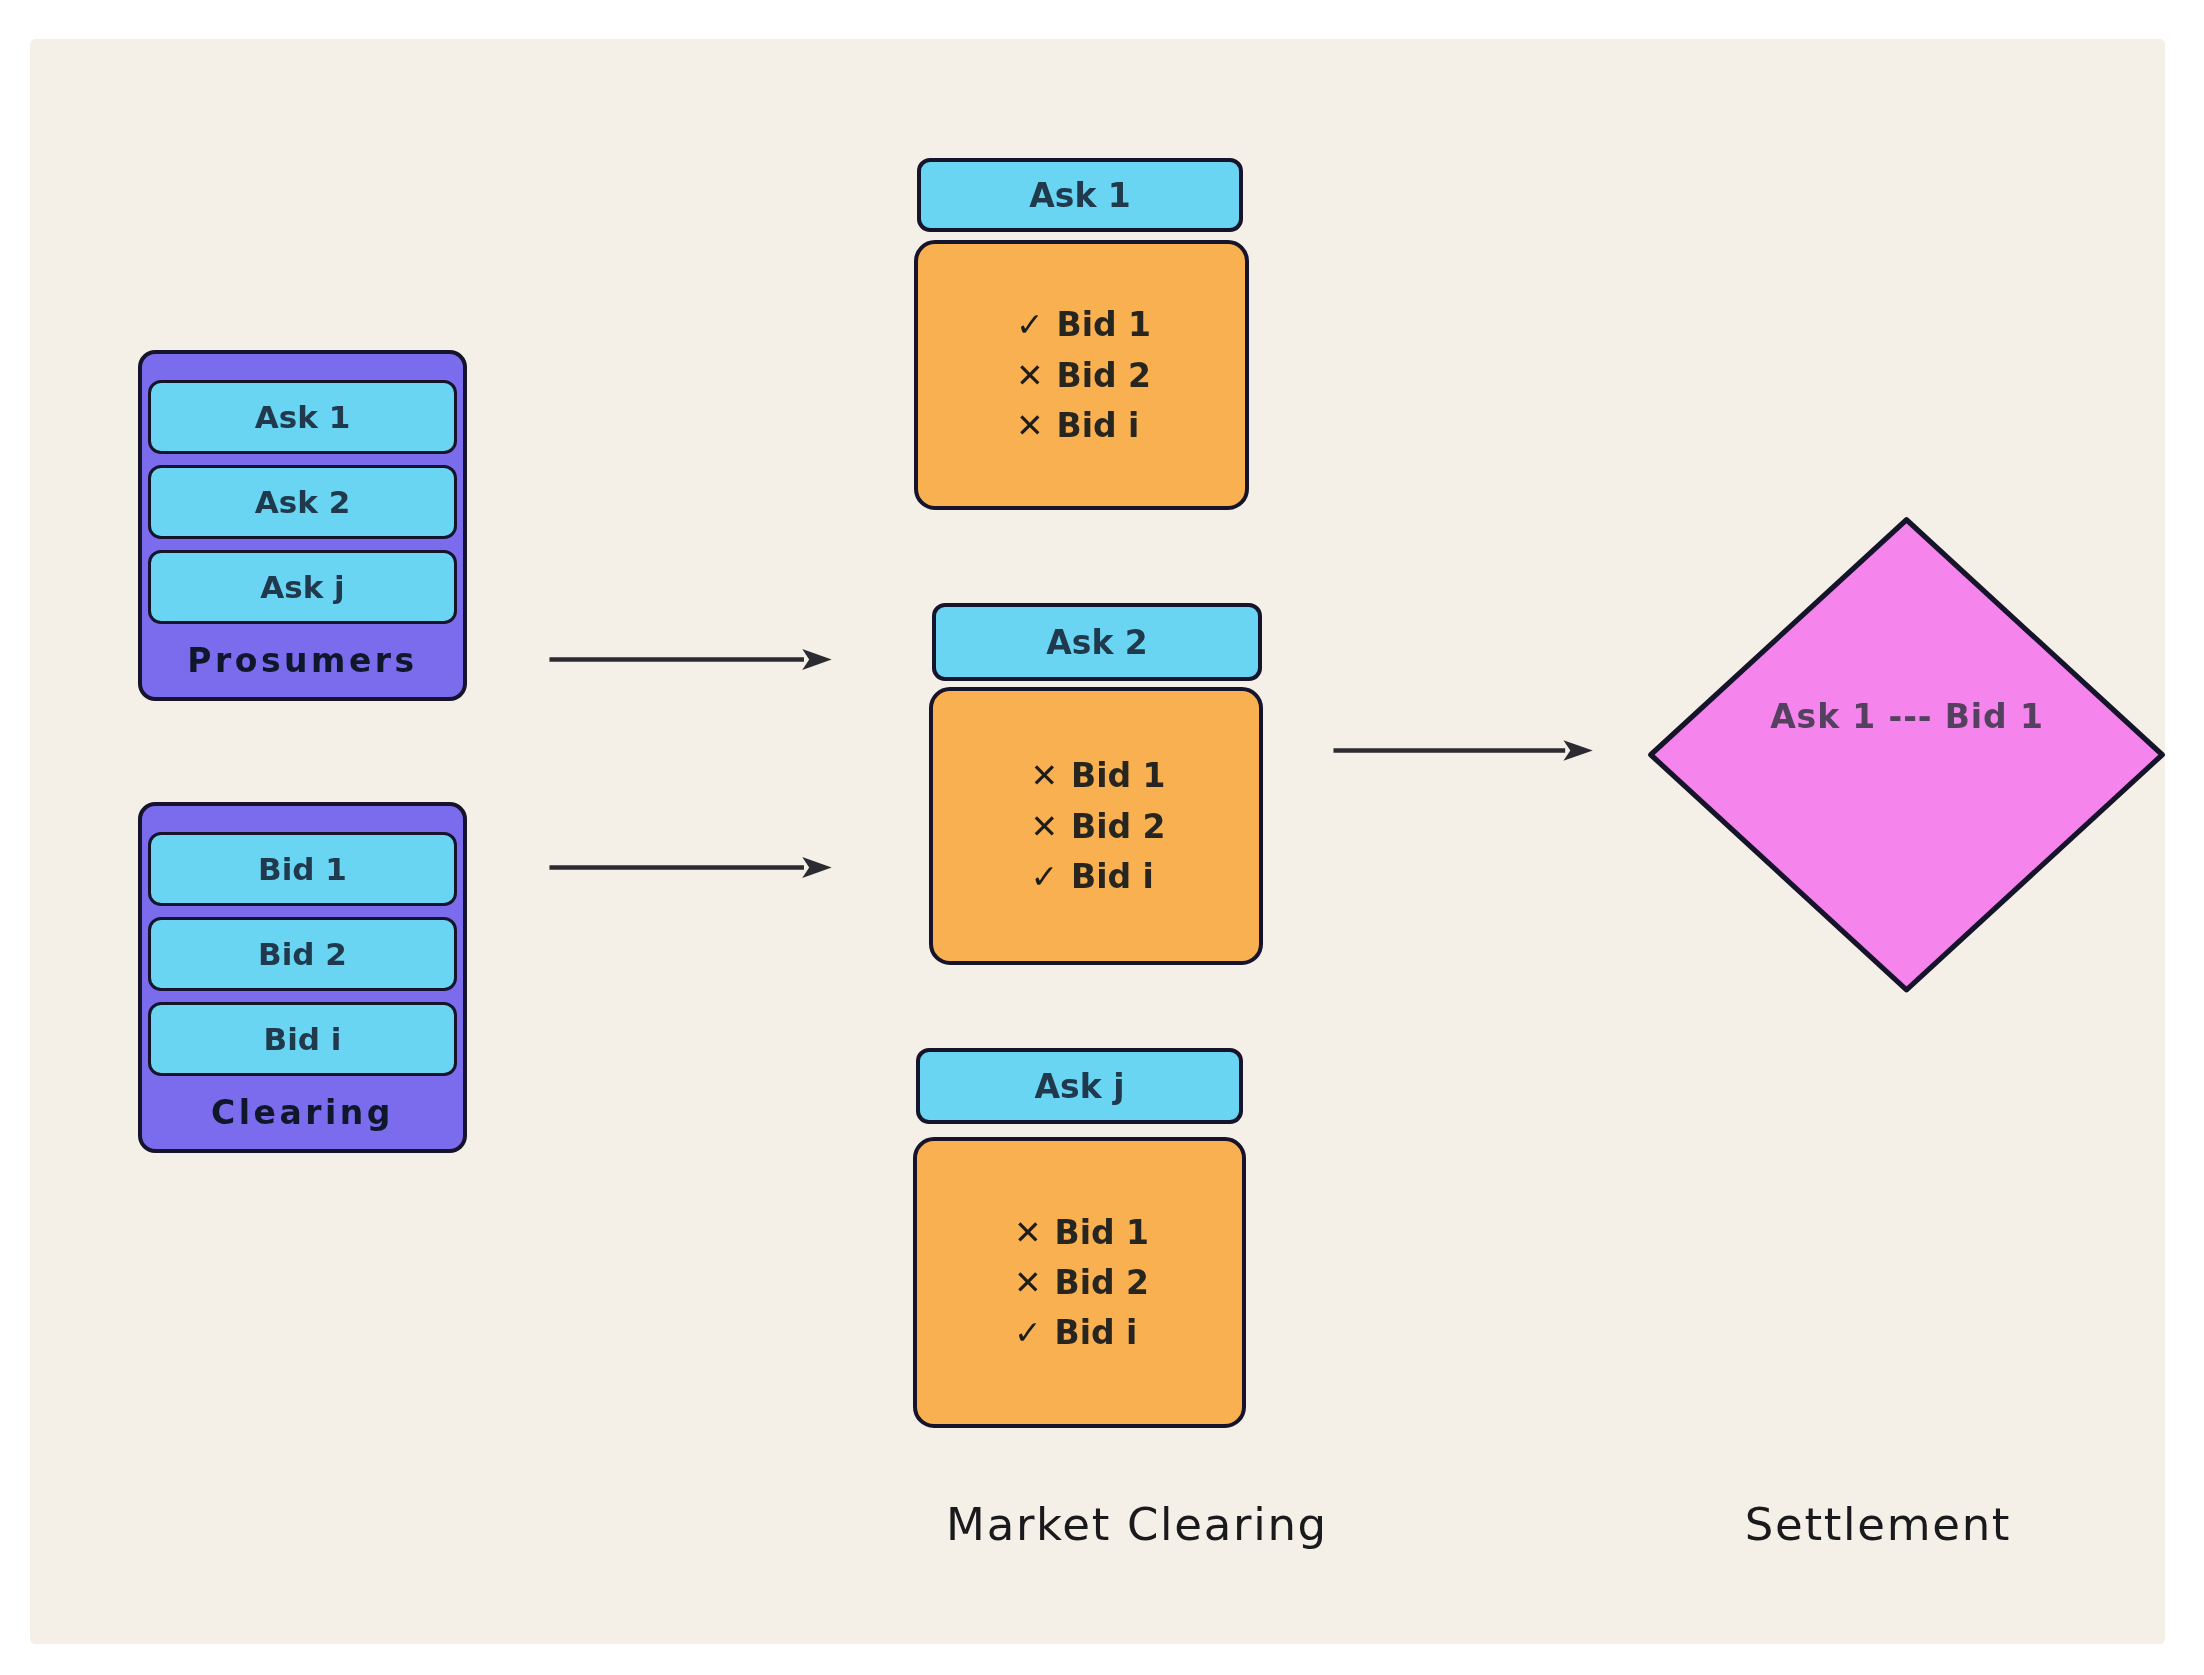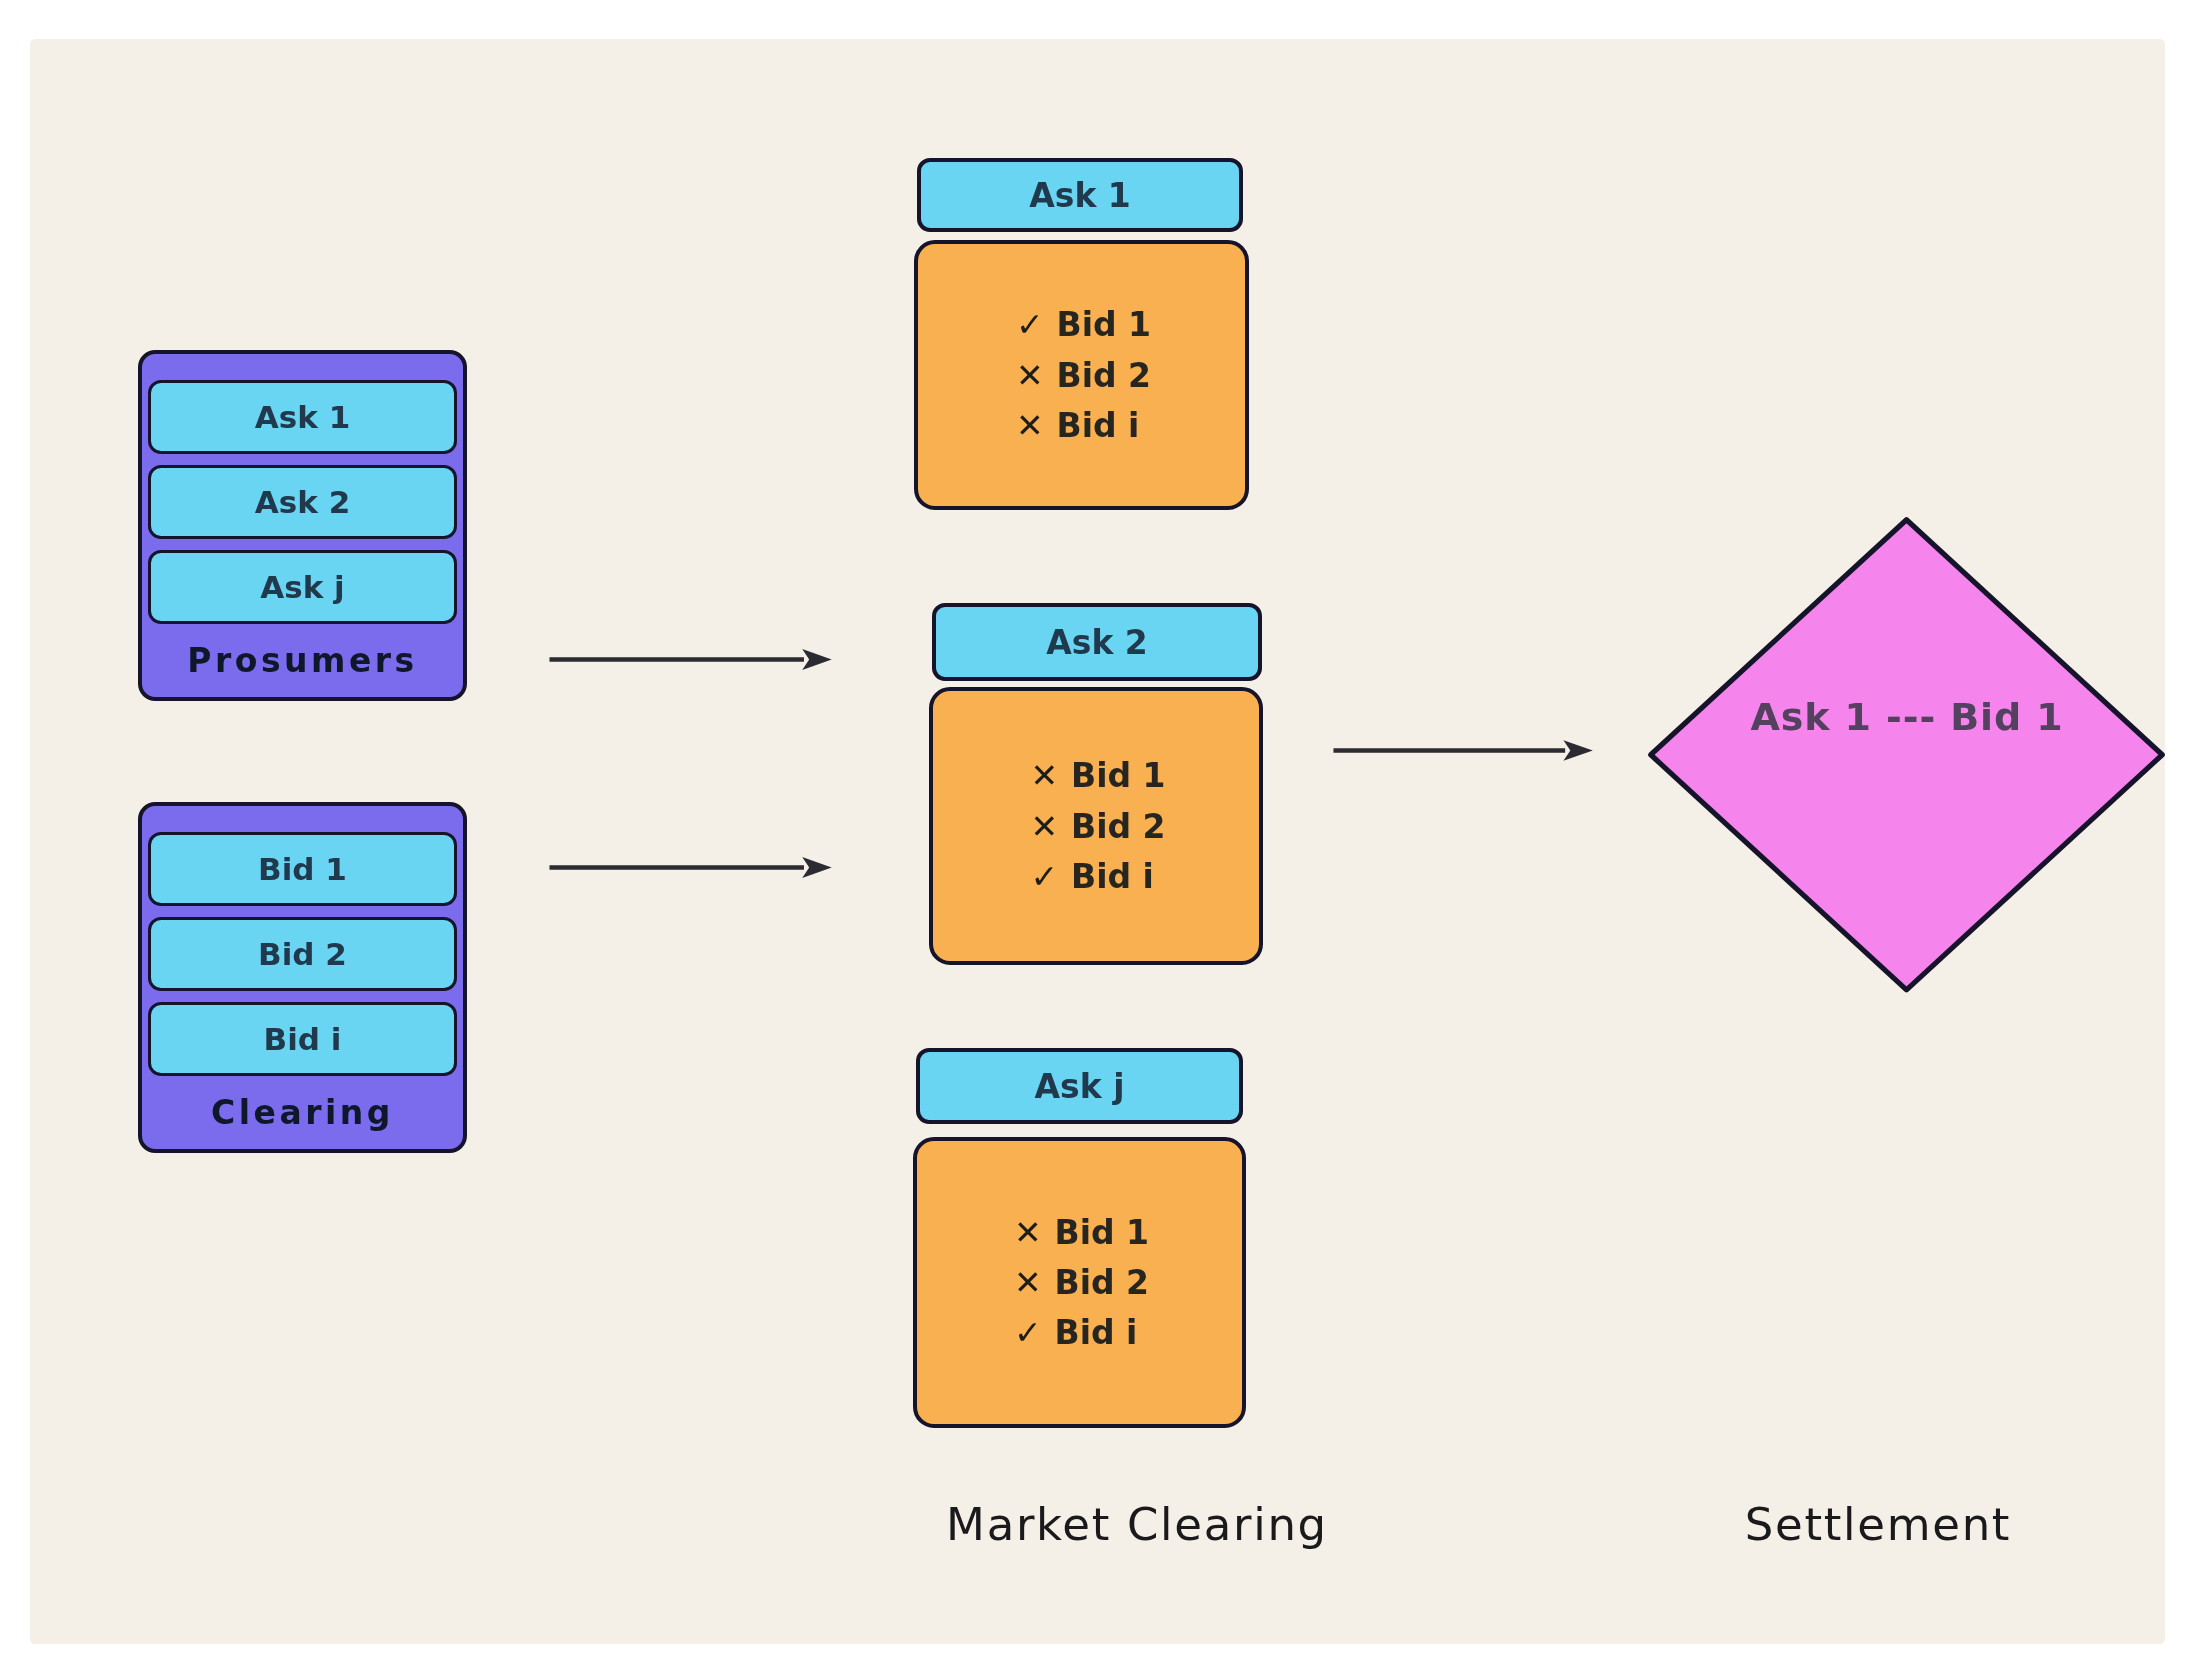--- a/index.html
+++ b/index.html
@@ -115,21 +115,21 @@
   #arrow-prosumers { left: 546px;  top: 643px; }
   #arrow-consumers { left: 546px;  top: 851px; }
   #arrow-settle    { left: 1330px; top: 734px; }
   
   #diamond-svg { position: absolute; left: 1630px; top: 497px; }
   #diamond-text {
     position: absolute;
     left: 1708px; top: 697px;
     width: 398px;
     text-align: center;
-    font-size: 38px;
+    font-size: 33px;
     font-weight: 600;
     color: #53415f;
     line-height: 40px;
     letter-spacing: 0.9px;
   }
   
   .section-label {
     position: absolute;
     text-align: center;
     font-size: 45px;

